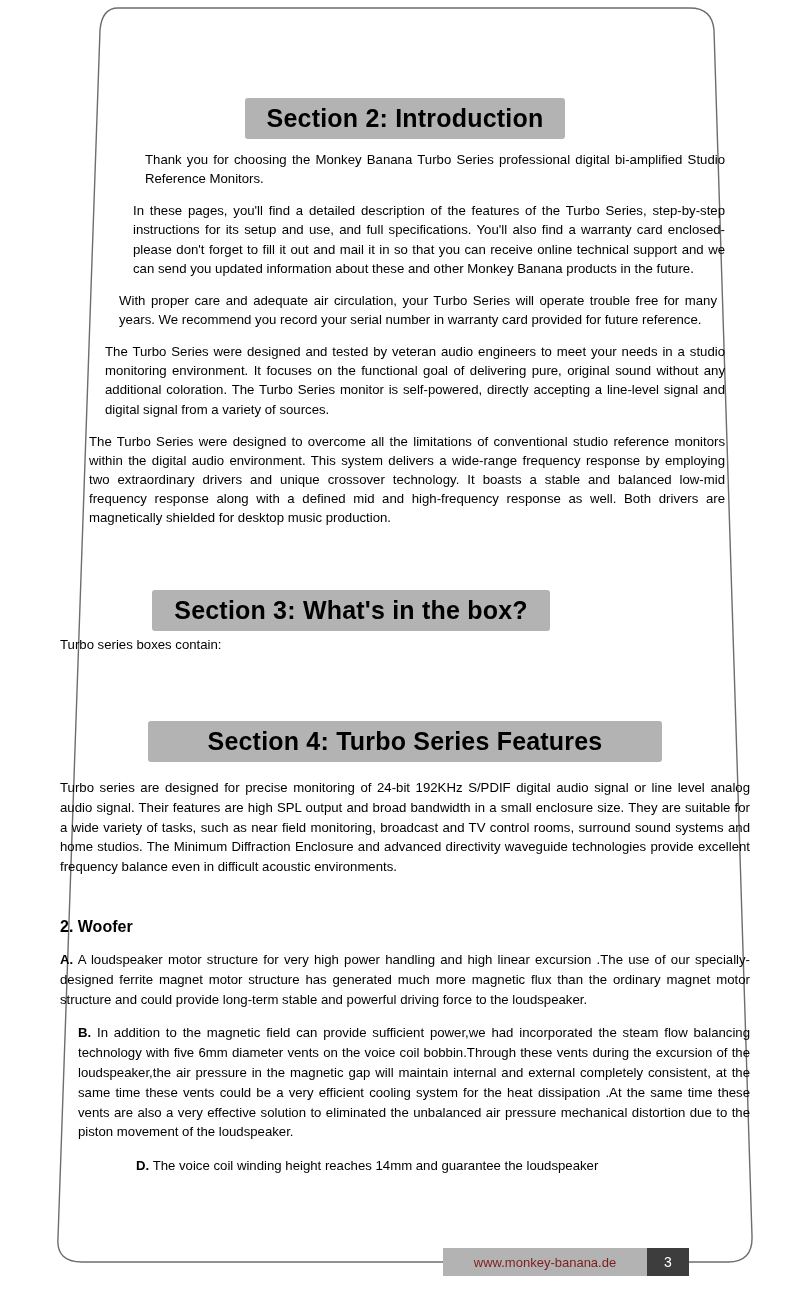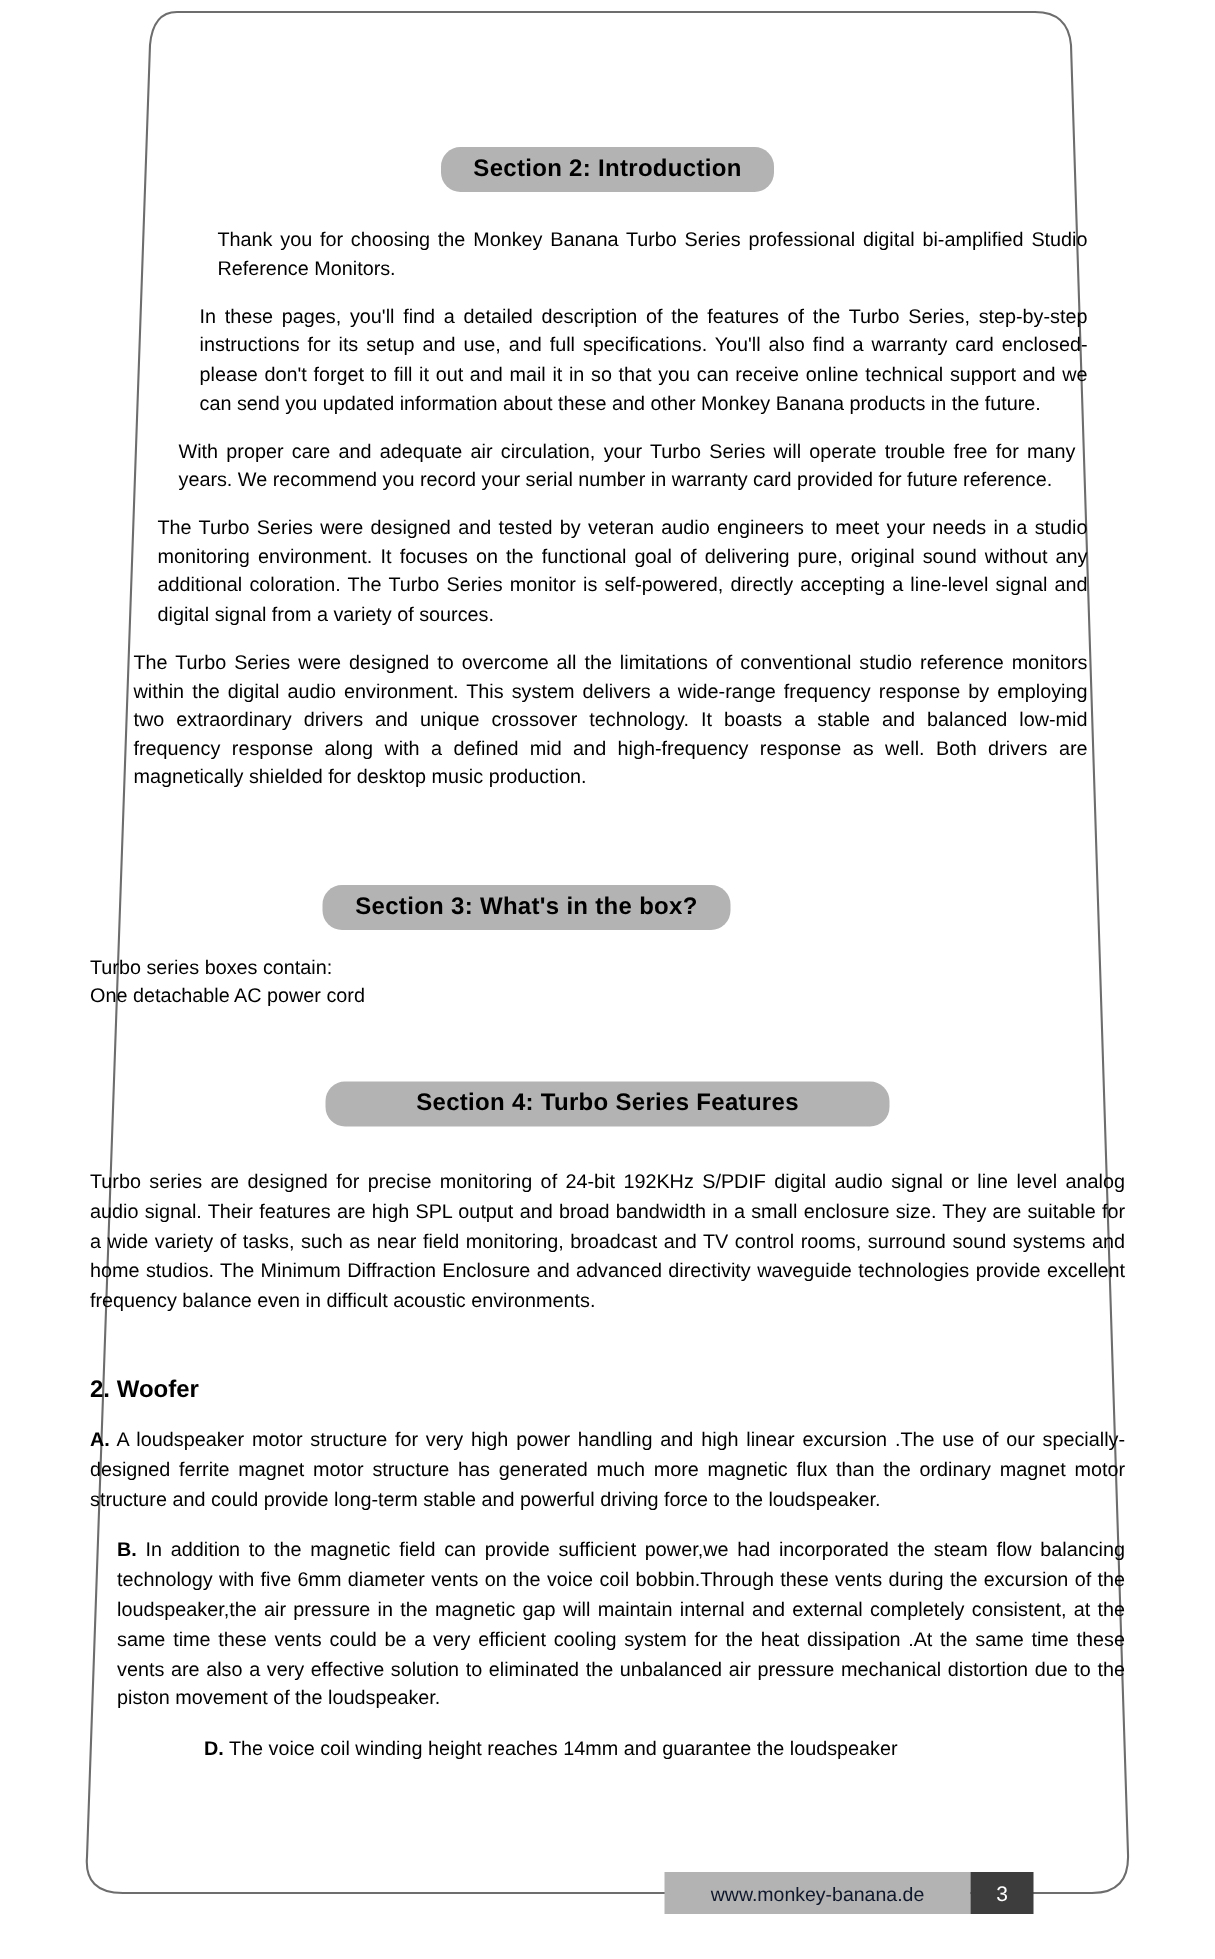--- a/index.html
+++ b/index.html
@@ -31,22 +31,22 @@
     width: 810px;
     height: 1306px;
   }
 
   .section-banner {
     text-align: center;
     margin: 0 auto;
     background: #b3b3b3;
     color: #000;
     font-weight: bold;
-    font-size: 16px;
-    border-radius: 13px;
+    font-size: 25px;
+    border-radius: 3px;
     padding: 6px 22px;
     display: inline-block;
     letter-spacing: 0.2px;
   }
   .banner-wrap { text-align: center; }
 
   .para {
     font-size: 13.2px;
     line-height: 1.45;
     margin: 0;
@@ -95,21 +95,21 @@
     left: 443px;
     top: 1248px;
     width: 246px;
     height: 28px;
     display: flex;
     align-items: stretch;
   }
   .footer-url {
     flex: 1;
     background: #b3b3b3;
-    color: #0f172a;
+    color: #7f1d1d;
     font-size: 13px;
     display: flex;
     align-items: center;
     justify-content: center;
   }
   .footer-page {
     width: 42px;
     background: #3d3d3d;
     color: #fff;
     font-size: 14px;
@@ -140,21 +140,20 @@
     <p class="para intro-p p4">The Turbo Series were designed and tested by veteran audio engineers to meet your needs in a studio monitoring environment. It focuses on the functional goal of delivering pure, original sound without any additional coloration. The Turbo Series monitor is self-powered, directly accepting a line-level signal and digital signal from a variety of sources.</p>
     <p class="para intro-p p5">The Turbo Series were designed to overcome all the limitations of conventional studio reference monitors within the digital audio environment. This system delivers a wide-range frequency response by employing two extraordinary drivers and unique crossover technology. It boasts a stable and balanced low-mid frequency response along with a defined mid and high-frequency response as well. Both drivers are magnetically shielded for desktop music production.</p>
   </div>
 
   <div class="banner-wrap" style="position:absolute; left:0; top:590px; width:702px;">
     <span class="section-banner">Section 3: What's in the box?</span>
   </div>
 
   <div style="position:absolute; left:60px; top:636px; width:400px;">
     <div class="plain-list">Turbo series boxes contain:</div>
-    <div class="plain-list">One detachable AC power cord</div>
   </div>
 
   <div class="banner-wrap" style="position:absolute; left:0; top:721px; width:810px;">
     <span class="section-banner" style="padding:6px 60px;">Section 4: Turbo Series Features</span>
   </div>
 
   <div style="position:absolute; left:60px; top:778px; width:690px;">
     <div class="body-text">Turbo series are designed for precise monitoring of 24-bit 192KHz S/PDIF digital audio signal or line level analog audio signal. Their features are high SPL output and broad bandwidth in a small enclosure size. They are suitable for a wide variety of tasks, such as near field monitoring, broadcast and TV control rooms, surround sound systems and home studios. The Minimum Diffraction Enclosure and advanced directivity waveguide technologies provide excellent frequency balance even in difficult acoustic environments.</div>
   </div>
 

